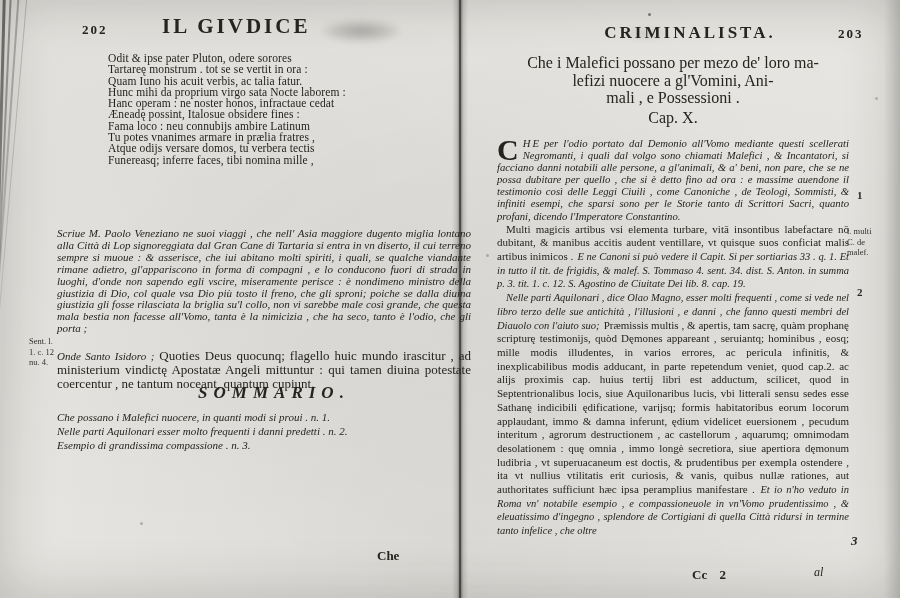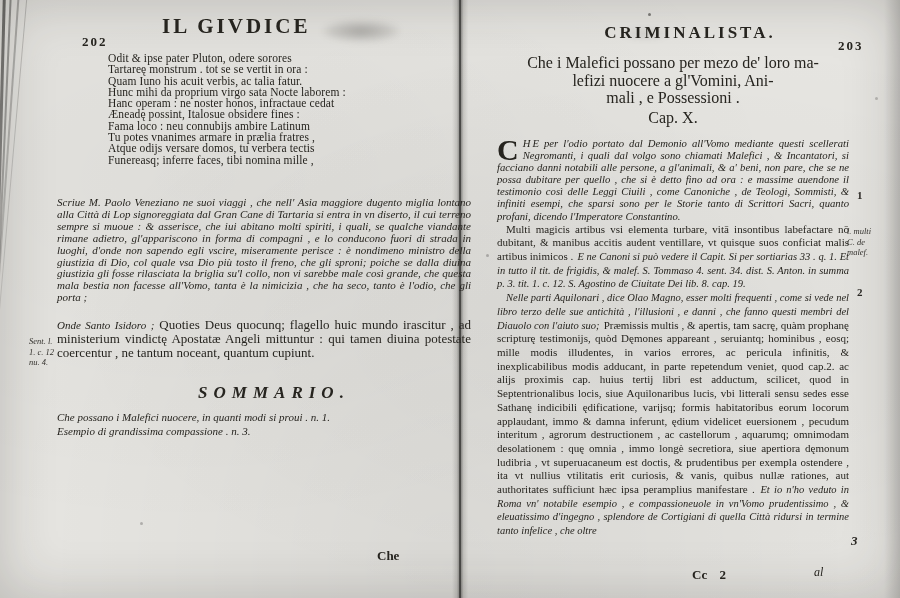--- a/index.html
+++ b/index.html
@@ -18,29 +18,29 @@
   
   .streak{position:absolute;top:-10px;height:640px;transform-origin:top center;background:linear-gradient(to bottom,rgba(25,24,22,0.75),rgba(25,24,22,0.25) 70%,rgba(25,24,22,0.45));}
   .gutter{left:452px;top:0;width:16px;height:598px;
     background:linear-gradient(to right,transparent,rgba(70,68,64,0.18) 30%,rgba(28,27,25,0.5) 52%,rgba(70,68,64,0.16) 72%,transparent);
     filter:blur(0.4px);}
   .gutter-core{left:459px;top:0;width:2px;height:598px;background:rgba(30,29,27,0.55);filter:blur(0.6px);}
   .right-edge{left:884px;top:0;width:16px;height:598px;background:linear-gradient(to right,transparent,rgba(30,28,26,0.16));}
   .smudge{border-radius:50%;filter:blur(3px);background:radial-gradient(ellipse,rgba(85,83,80,0.4),rgba(85,83,80,0.12) 60%,transparent 75%);}
   .speck{width:3px;height:3px;border-radius:50%;background:rgba(40,38,35,0.55);}
   
-  .pnum{font-size:13px;letter-spacing:2px;font-weight:bold;margin-top:12px;}
+  .pnum{font-size:13px;letter-spacing:2px;font-weight:bold;}
   .runhead{font-size:21px;letter-spacing:3px;font-weight:bold;white-space:nowrap;}
   .verse div{font-size:11.5px;line-height:11.3px;white-space:nowrap;letter-spacing:0.1px;}
   .it{font-style:italic;}
-  .just{text-align:justify;}
+  .just{text-align:justify;margin-top:31px;}
   .para-it{font-size:11px;line-height:11.9px;font-style:italic;}
   .isidoro{font-size:13px;line-height:13.4px;}
   .isidoro .lead{font-size:11px;font-style:italic;}
-  .mnote{font-size:8.5px;font-style:italic;line-height:10.5px;color:#33312d;}
+  .mnote{font-size:8.5px;line-height:10.5px;color:#33312d;}
   .mnum{font-size:11px;font-weight:bold;color:#2b2925;}
   .sommario-title{font-size:17px;font-style:italic;letter-spacing:6px;text-align:center;font-weight:bold;}
   .sommario-items div{font-size:11px;line-height:13.8px;font-style:italic;white-space:nowrap;}
   .catchword{font-size:13px;font-weight:bold;}
   .runhead-r{font-size:17px;letter-spacing:3px;font-weight:bold;text-align:center;}
   .heading{font-size:16px;line-height:17.6px;text-align:center;}
   .heading .cap{margin-top:2px;}
   .right-body{width:352px;}
   .right-body p{margin:0;text-align:justify;}
   .right-body .lat{font-size:11px;line-height:11.7px;}
@@ -96,20 +96,21 @@
   <div class="abs mnote" style="left:29px;top:336px;">
     <div>Sent. l.</div>
     <div>1. c. 12</div>
     <div>nu. 4.</div>
   </div>
 
   <div class="abs sommario-title" style="left:67px;top:383px;width:414px;">SOMMARIO.</div>
 
   <div class="abs sommario-items" style="left:57px;top:411px;width:420px;">
     <div>Che possano i Malefici nuocere, in quanti modi si proui . n. 1.</div>
+    <div>Nelle parti Aquilonari esser molto frequenti i danni predetti . n. 2.</div>
     <div>Esempio di grandissima compassione . n. 3.</div>
   </div>
 
   <div class="abs catchword" style="left:377px;top:548px;">Che</div>
 
   <div class="abs runhead-r" style="left:515px;top:23px;width:350px;">CRIMINALISTA.</div>
   <div class="abs pnum" style="left:838px;top:26px;">203</div>
 
   <div class="abs heading" style="left:497px;top:54px;width:352px;">
     <div>Che i Malefici possano per mezo de' loro ma-</div>

